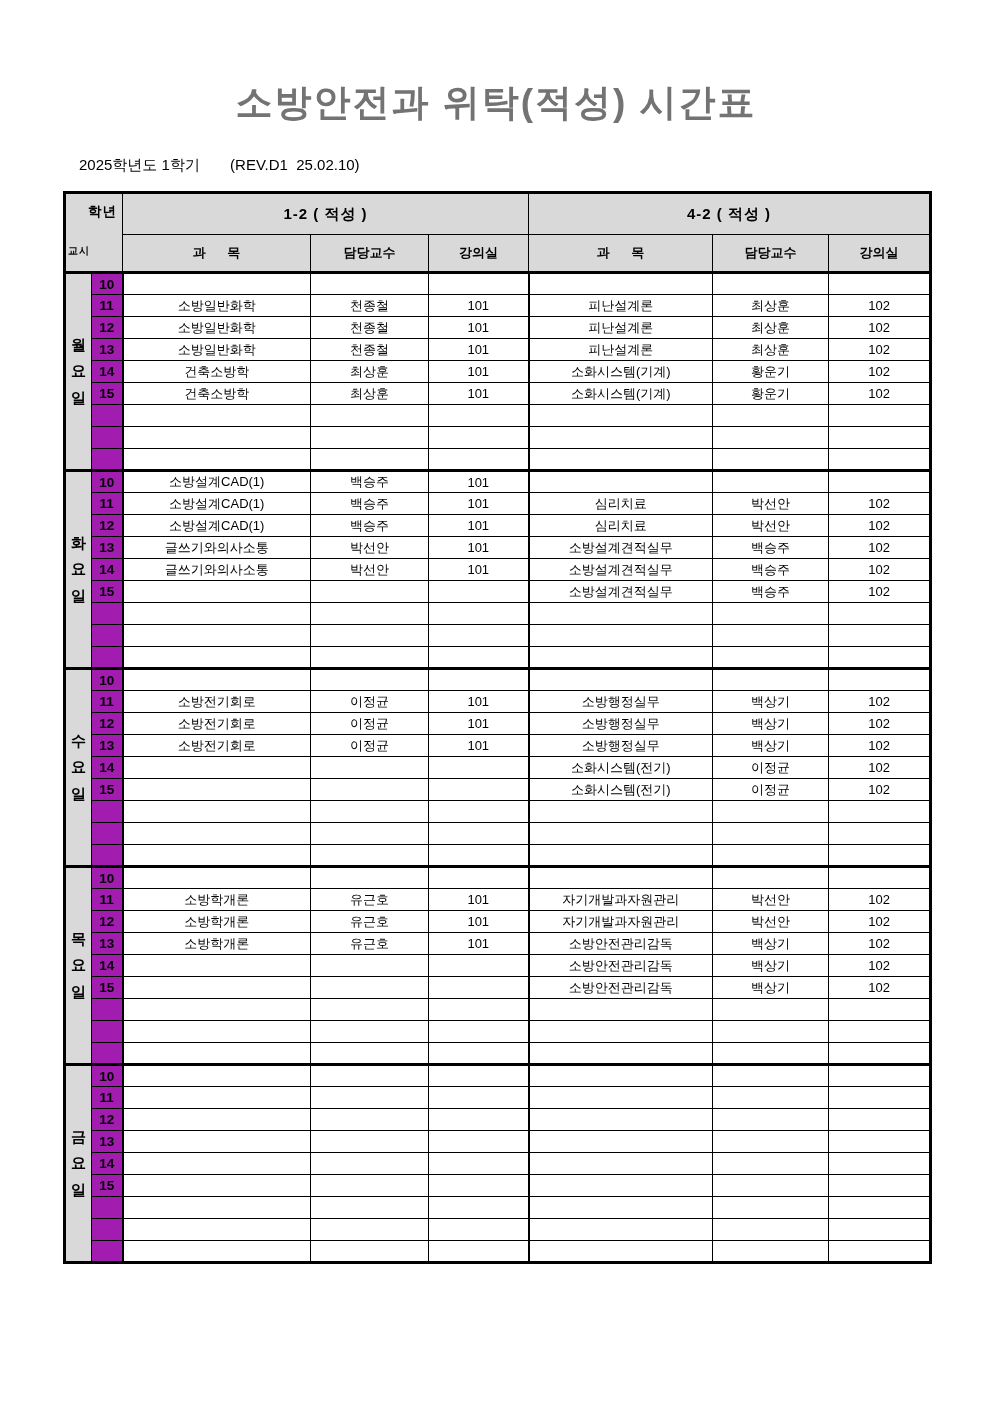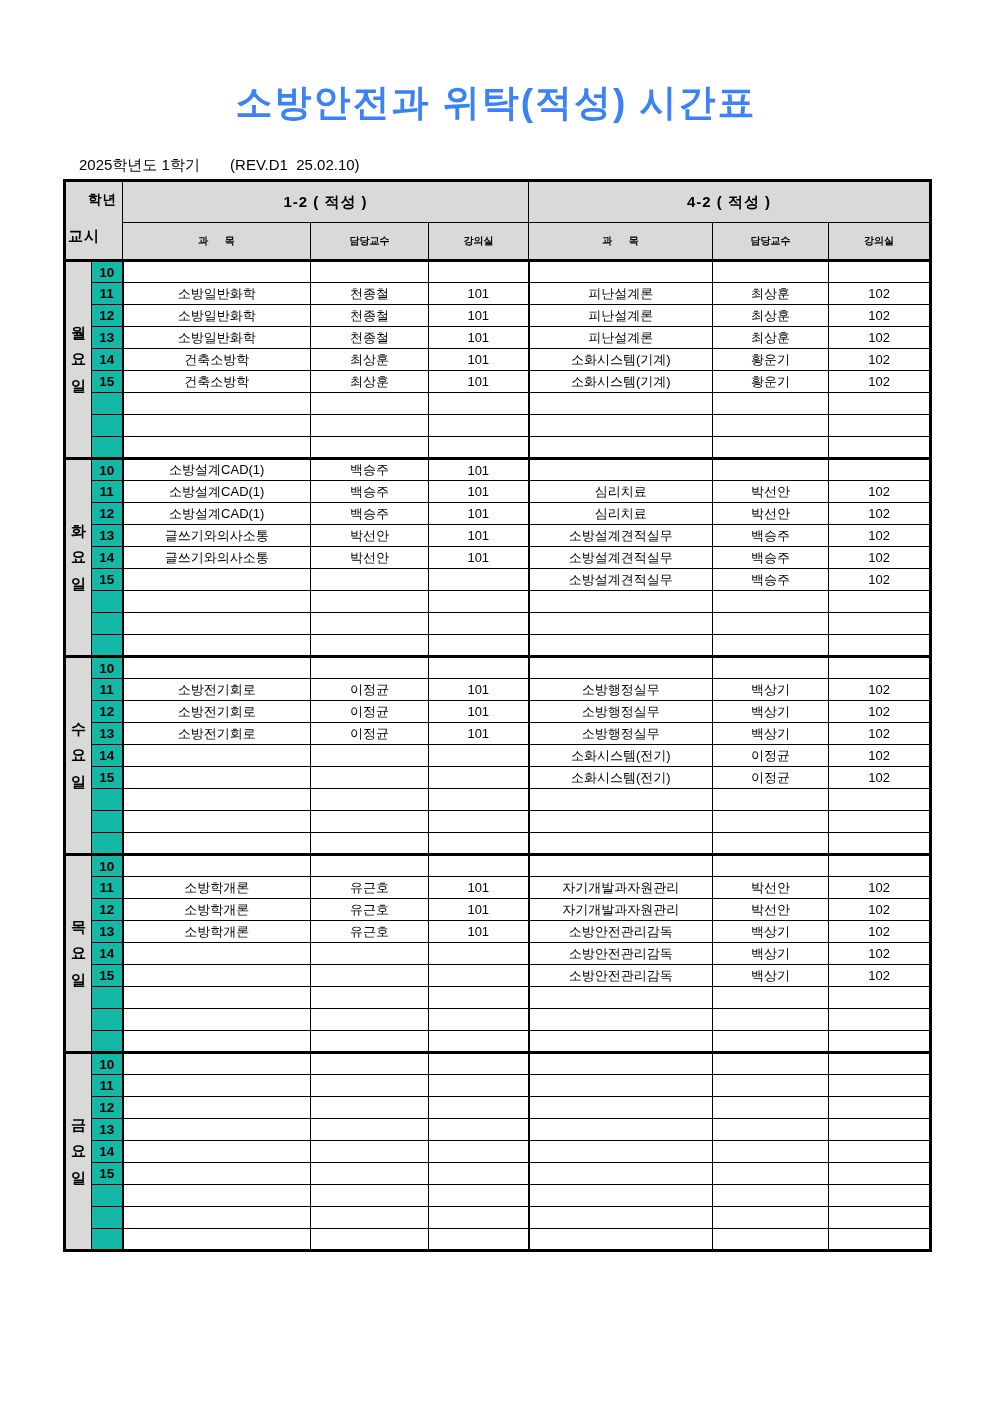--- a/index.html
+++ b/index.html
@@ -10,21 +10,21 @@
     width: 992px;
     height: 1403px;
     background: #fff;
     padding-top: 78px;
   }
   .title {
     text-align: center;
     font-size: 37px;
     font-weight: 800;
     letter-spacing: 2px;
-    color: #3b82f6;
+    color: #737373;
   }
   .meta-row {
     width: 866px;
     margin: 28px auto 0 63px;
     display: flex;
     justify-content: space-between;
     align-items: flex-end;
   }
   .meta-left { padding-left: 16px; font-size: 15px; }
   .semester { font-weight: normal; }
@@ -45,52 +45,52 @@
     right: 2px;
     top: -26px;
     width: 64px;
     height: 64px;
     pointer-events: none;
   }
   table.tt {
     border-collapse: collapse;
     table-layout: fixed;
     width: 866px;
-    margin: 4px 0 0 63px;
+    margin: 16px 0 0 63px;
     border: 3px solid #000;
   }
   .tt th, .tt td {
     border: 1px solid #000;
     overflow: hidden;
     text-align: center;
     vertical-align: middle;
   }
   .tt thead th { background: #d9d9d9; font-weight: bold; }
   .tt tr.grouprow th { height: 42px; font-size: 15px; letter-spacing: 1px; }
   .tt tr.subrow th {
     height: 38px;
-    font-size: 10px;
+    font-size: 13px;
     border-bottom: 3px solid #000;
     white-space: pre;
   }
   .corner {
     position: relative;
     background:
       linear-gradient(to bottom right,
         rgba(0,0,0,0) calc(50% - 1px),
         #000 calc(50% - 1px),
         #000 calc(50% + 1px),
         rgba(0,0,0,0) calc(50% + 1px)),
       #d9d9d9;
   }
   .corner .corner-top { position: absolute; top: 9px; right: 5px; font-size: 13.5px; }
-  .corner .corner-bottom { position: absolute; bottom: 13px; left: 2px; font-size: 15px; }
+  .corner .corner-bottom { position: absolute; bottom: 13px; left: 2px; font-size: 10px; }
   .tt tbody td { height: 22px; font-size: 13px; padding: 0 2px; white-space: nowrap; }
   .tt td.period {
-    background: #14b8a6;
+    background: #a21caf;
     font-weight: bold;
     border-right: 2px solid #000;
     font-size: 13.5px;
   }
   .tt th.day {
     background: #d9d9d9;
     font-weight: bold;
     font-size: 15px;
   }
   .tt th.day span { display: block; line-height: 1.75; }

